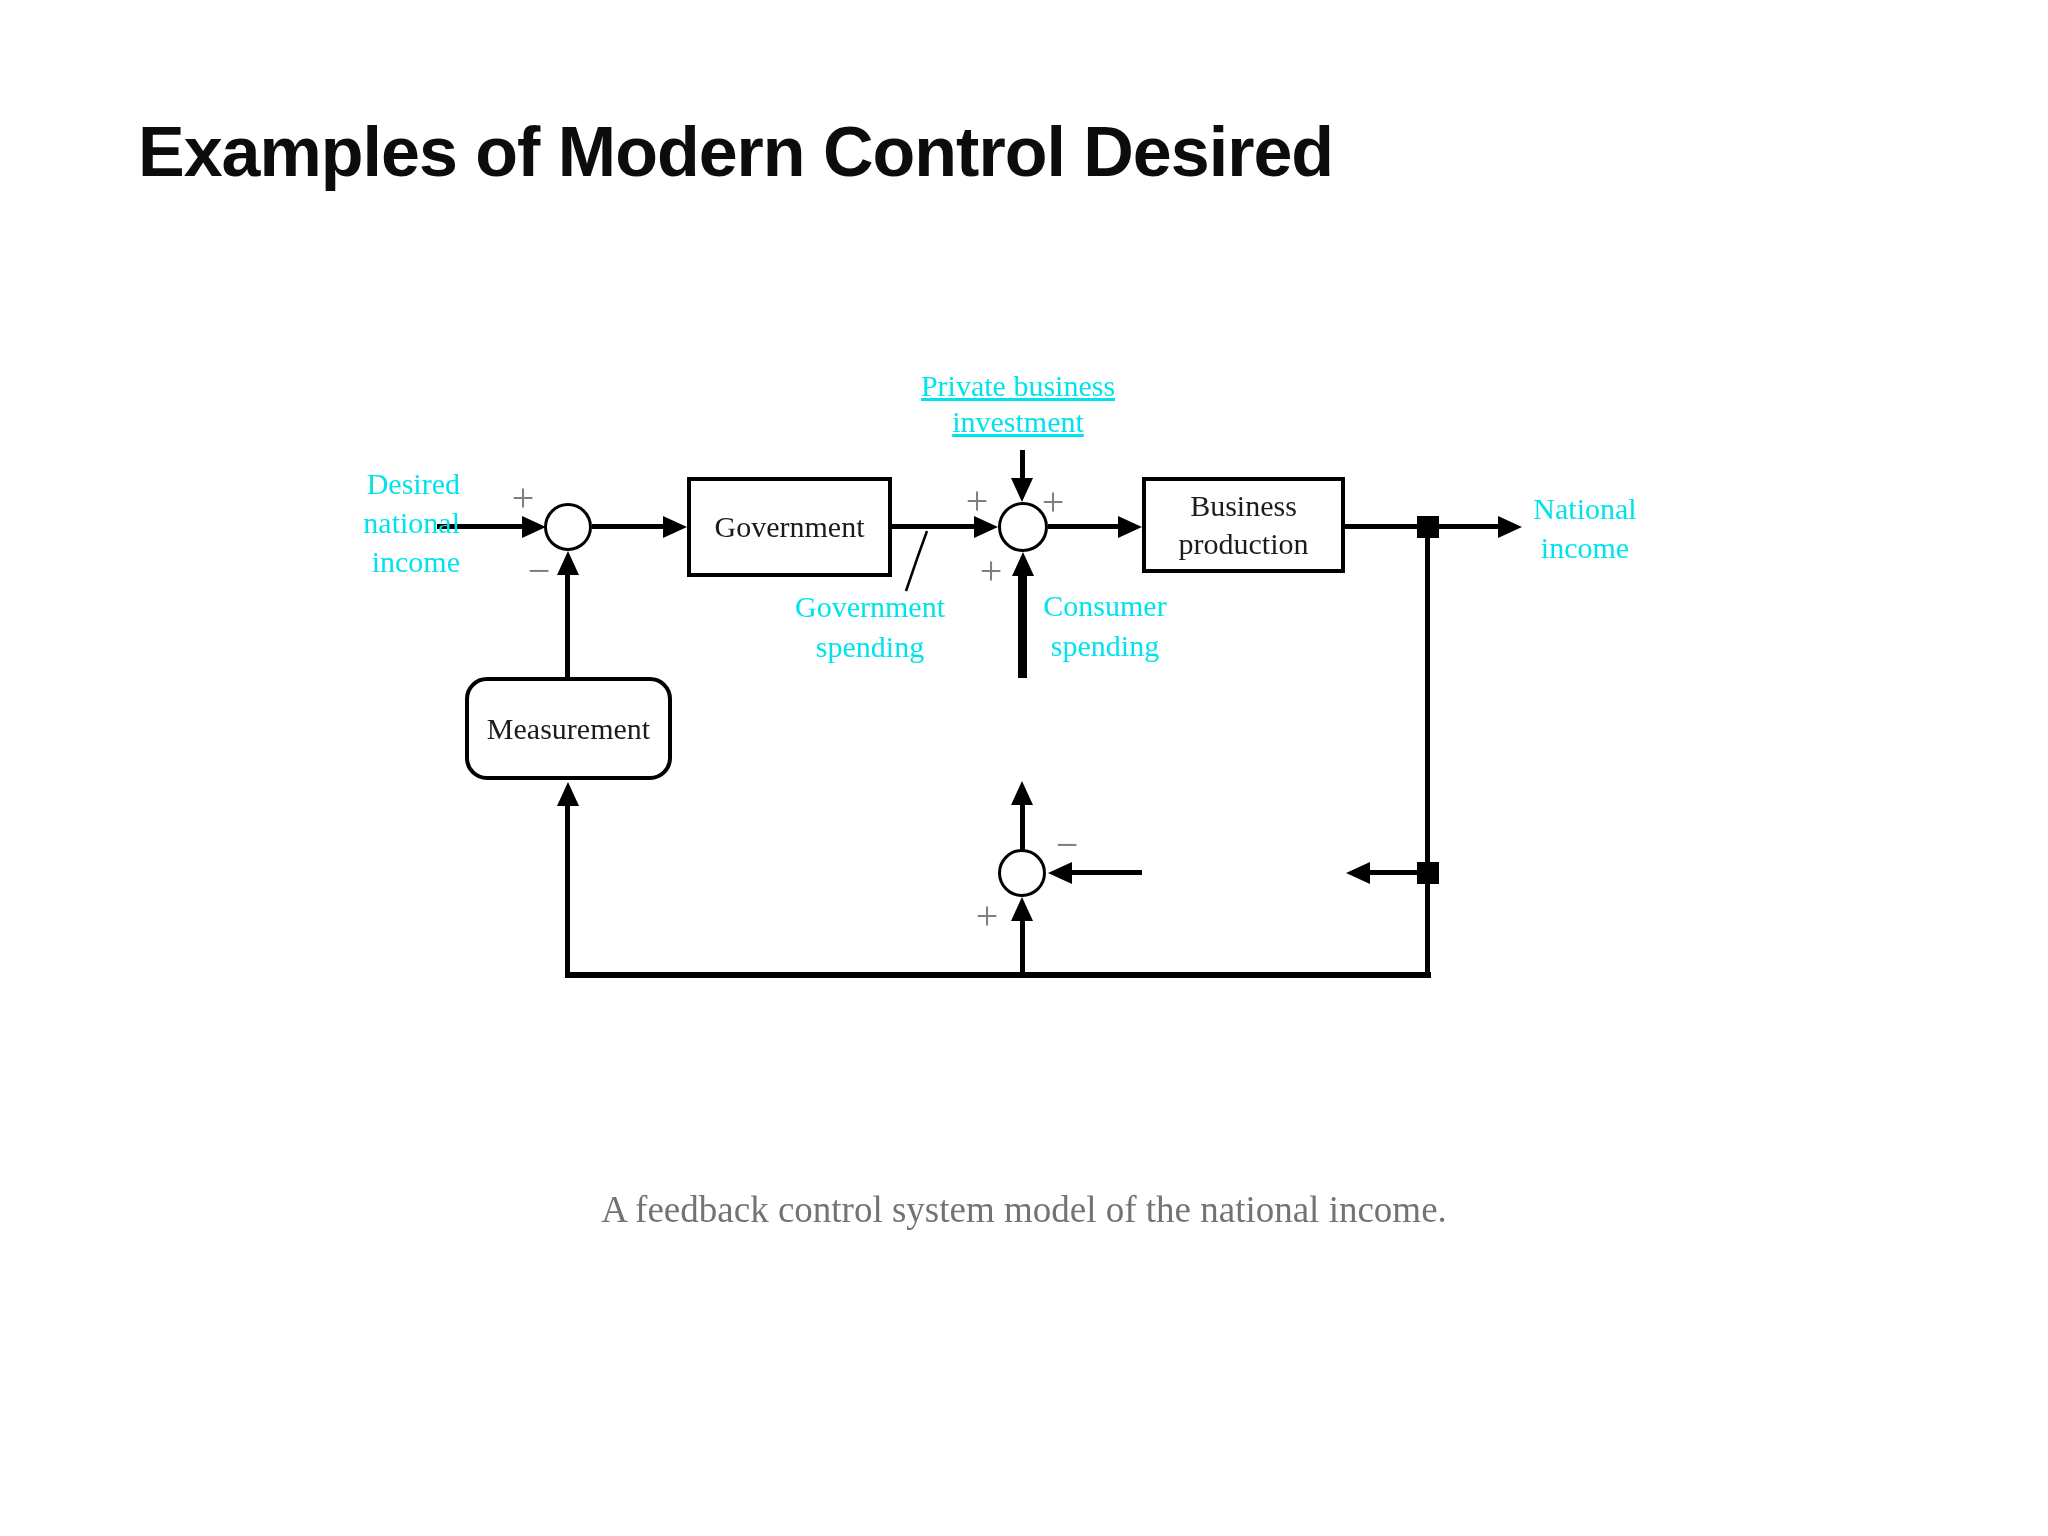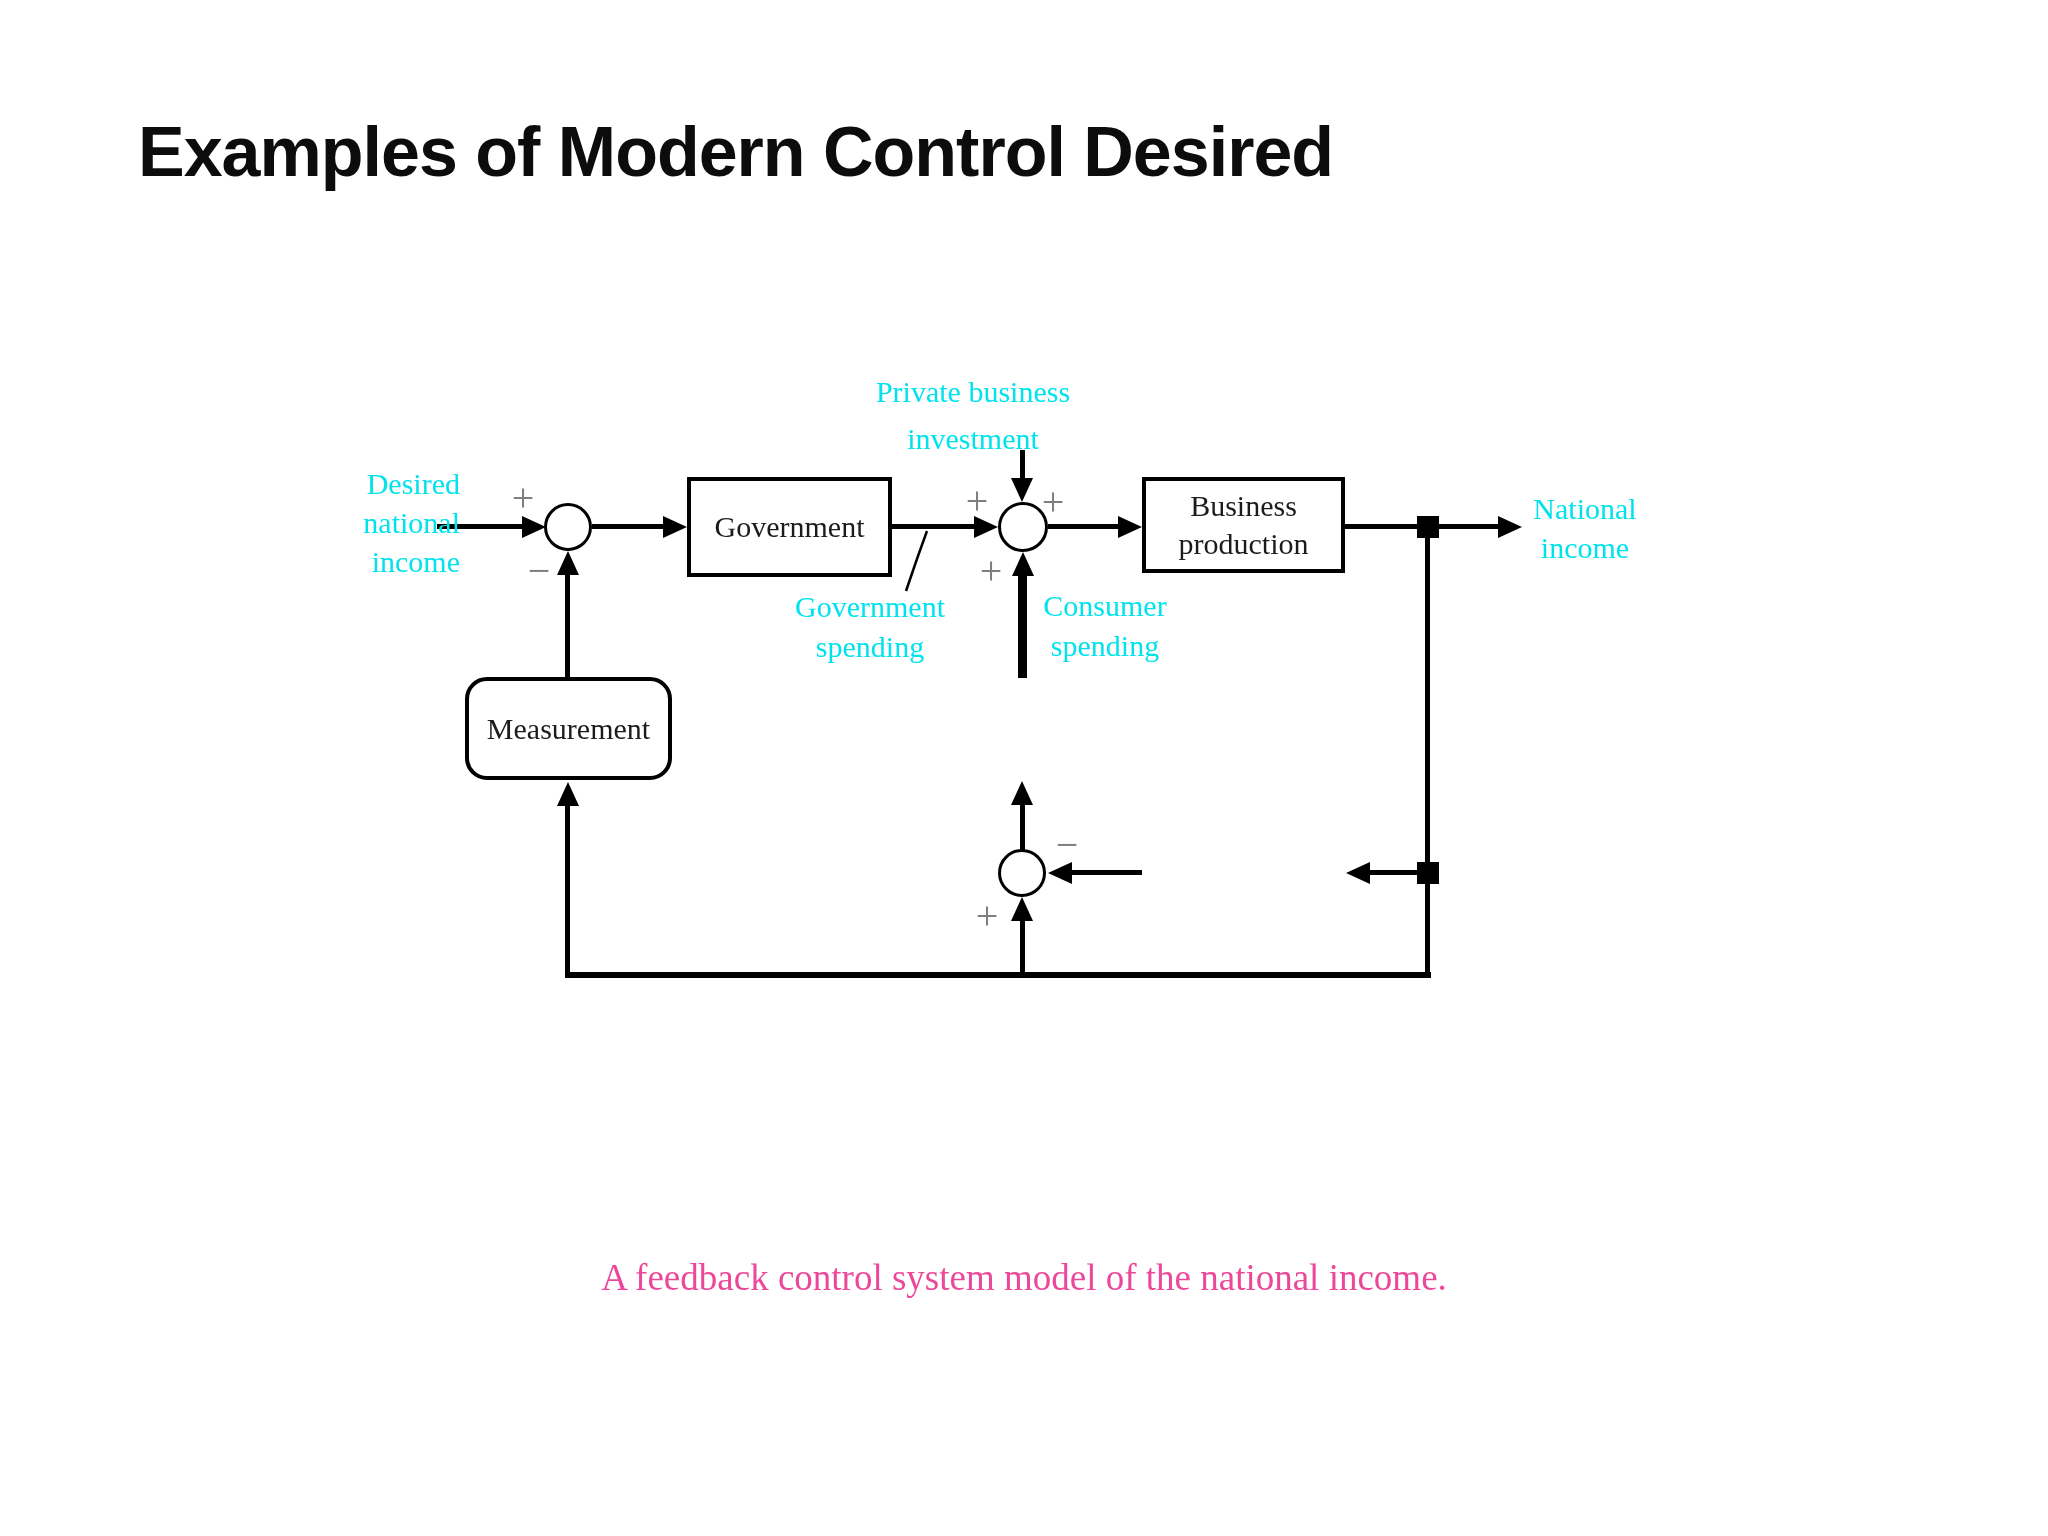--- a/index.html
+++ b/index.html
@@ -1,21 +1,21 @@
 <!DOCTYPE html>
 <html><head>
 <meta charset="utf-8">
 <style>
   html,body{margin:0;padding:0;background:#ffffff;}
   .page{position:relative;width:2048px;height:1536px;background:#ffffff;overflow:hidden;
         font-family:"Liberation Serif", serif;}
   .title{position:absolute;left:138px;top:112px;font-family:"Liberation Sans",sans-serif;
          font-weight:700;font-size:70px;color:#0c0c0c;letter-spacing:-1px;white-space:nowrap;}
-  .caption{position:absolute;left:424px;top:1256px;width:1200px;text-align:center;
-           font-size:37px;color:#ec4899;}
+  .caption{position:absolute;left:424px;top:1188px;width:1200px;text-align:center;
+           font-size:37px;color:#737373;}
   
   .blk{position:absolute;box-sizing:border-box;border:4px solid #000;background:#fff;
        display:flex;align-items:center;justify-content:center;text-align:center;
        font-size:30px;line-height:38px;color:#1c1c1c;white-space:pre-line;}
   .jn{position:absolute;box-sizing:border-box;border:3px solid #000;border-radius:50%;background:#fff;}
   .hl{position:absolute;height:5px;background:#000;}
   .vl{position:absolute;width:5px;background:#000;}
   .nd{position:absolute;width:22px;height:22px;background:#000;}
   .ar,.al,.au,.ad{position:absolute;width:0;height:0;}
   .ar{border-top:11px solid transparent;border-bottom:11px solid transparent;border-left:24px solid #000;}
@@ -76,21 +76,21 @@
   <div class="jn" style="left:998px;top:849px;width:48px;height:48px;"></div>
 
   <div class="blk" style="left:687px;top:477px;width:205px;height:100px;">Government</div>
   <div class="blk" style="left:1142px;top:477px;width:203px;height:96px;">Business
 production</div>
   <div class="blk" style="left:465px;top:677px;width:207px;height:103px;border-radius:22px;">Measurement</div>
 
   <div class="cy" style="left:300px;top:464px;width:160px;text-align:right;">Desired
 national
 income</div>
-  <div class="cy" style="left:841px;top:368px;width:264px;line-height:47px;">Private business
+  <div class="cy" style="left:886px;top:368px;width:264px;line-height:36px;text-decoration:underline;">Private business
 investment</div>
   <div class="cy" style="left:750px;top:587px;width:240px;line-height:40px;">Government
 spending</div>
   <div class="cy" style="left:985px;top:586px;width:240px;line-height:40px;">Consumer
 spending</div>
   <div class="cy" style="left:1500px;top:489px;width:170px;">National
 income</div>
 
   <span class="sg" style="left:523px;top:498px;">+</span>
   <span class="sg" style="left:539px;top:571px;">−</span>

